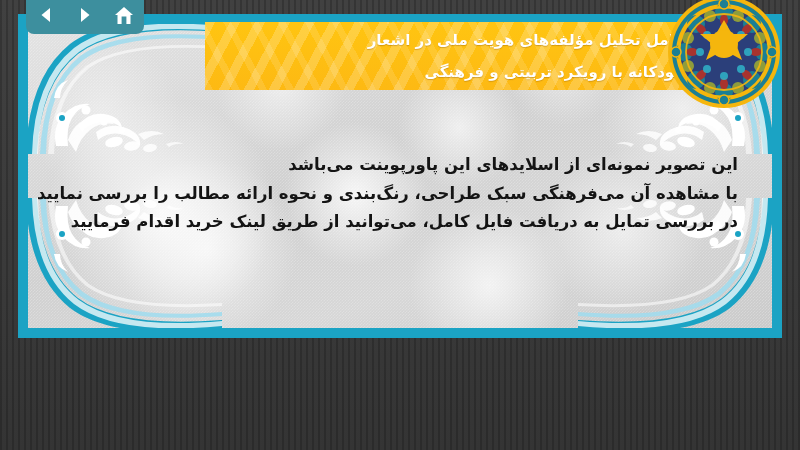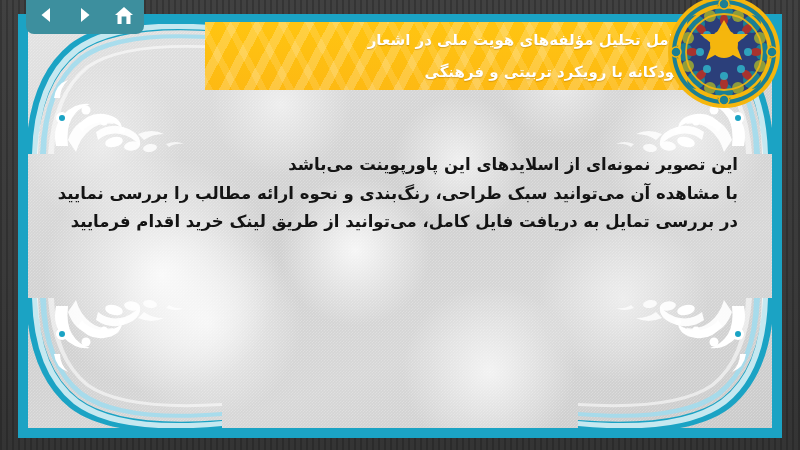--- a/index.html
+++ b/index.html
@@ -99,21 +99,21 @@
     position:absolute;
     right:18px; top:-6px;
     width:116px; height:116px;
     z-index:35;
   }
 
   
   .slide{
     position:absolute;
     left:18px; top:14px;
-    width:764px; height:424px;
+    width:764px; height:324px;
     background:#1ba3c4;
     z-index:10;
     overflow:hidden;
   }
   .slide-inner{
     position:absolute;
     inset:10px;
     background:
       radial-gradient(circle at 18% 62%, rgba(255,255,255,.85) 0%, rgba(255,255,255,0) 18%),
       radial-gradient(circle at 24% 74%, rgba(255,255,255,.72) 0%, rgba(255,255,255,0) 15%),
@@ -269,21 +269,21 @@
           <circle cx="78" cy="100" r="3.5"></circle>
           <circle cx="96" cy="108" r="3"></circle>
           <path d="M28 76 q2-14 14-18 q-8 8-8 18z"></path>
           <path d="M112 112 q14-6 26 0 q-12 0-20 6z" opacity=".8"></path>
           <path d="M140 122 q10-4 18 0 q-9-1-15 3z" opacity=".7"></path>
         </g>
       </svg>
 
       <div class="body-text">
         <div class="body-line">این تصویر نمونه‌ای از اسلایدهای این پاورپوینت می‌باشد</div>
-        <div class="body-line">با مشاهده آن می‌توانید سبک طراحی، رنگ‌بندی و نحوه ارائه مطالب را بررسی نمایید</div>
+        <div class="body-line">با مشاهده آن می‌فرهنگی سبک طراحی، رنگ‌بندی و نحوه ارائه مطالب را بررسی نمایید</div>
         <div class="body-line">در بررسی تمایل به دریافت فایل کامل، می‌توانید از طریق لینک خرید اقدام فرمایید</div>
       </div>
 
     </div>
   </div>
 
   <div class="title-banner">
     <div class="banner-tail"></div>
     <div class="banner-body">
       <div class="title-line">کامل تحلیل مؤلفه‌های هویت ملی در اشعار</div>

